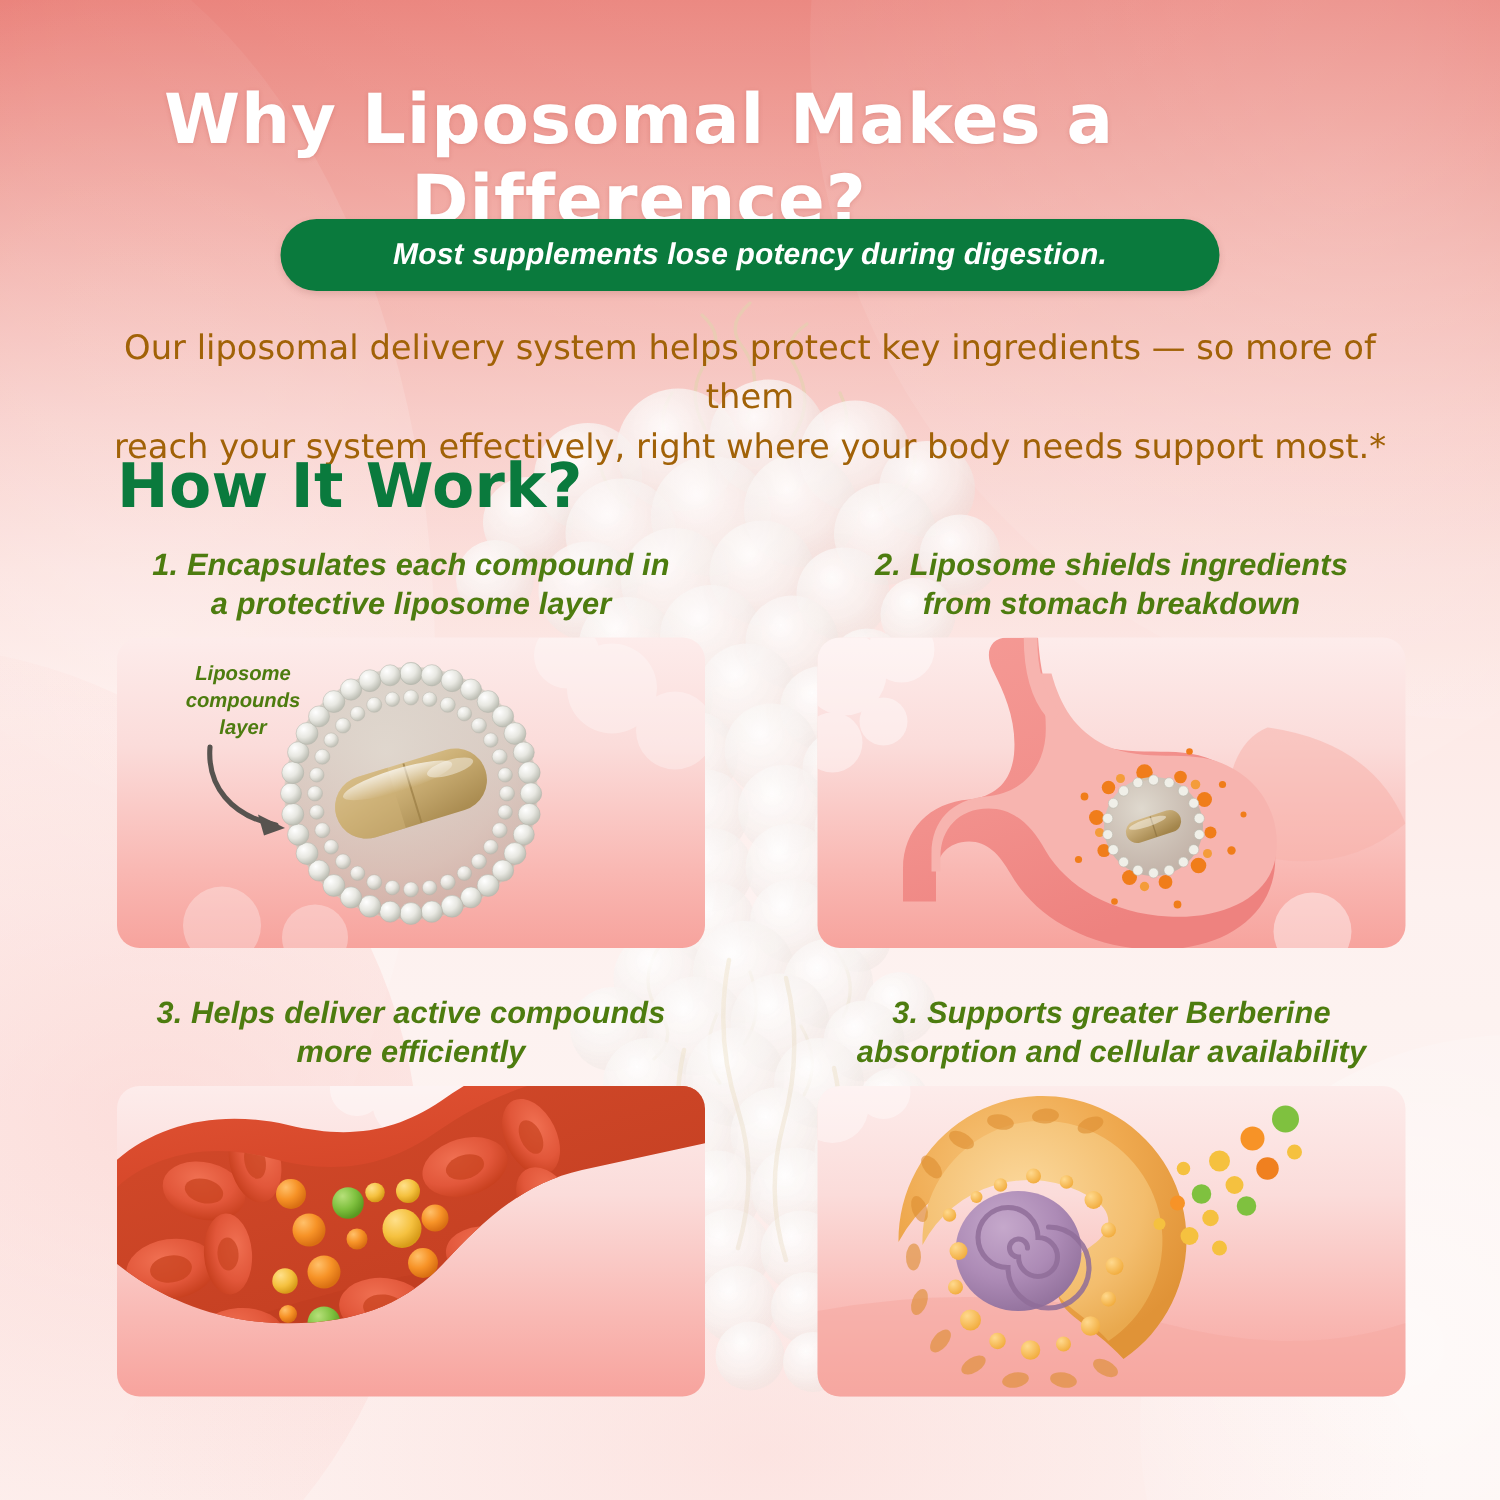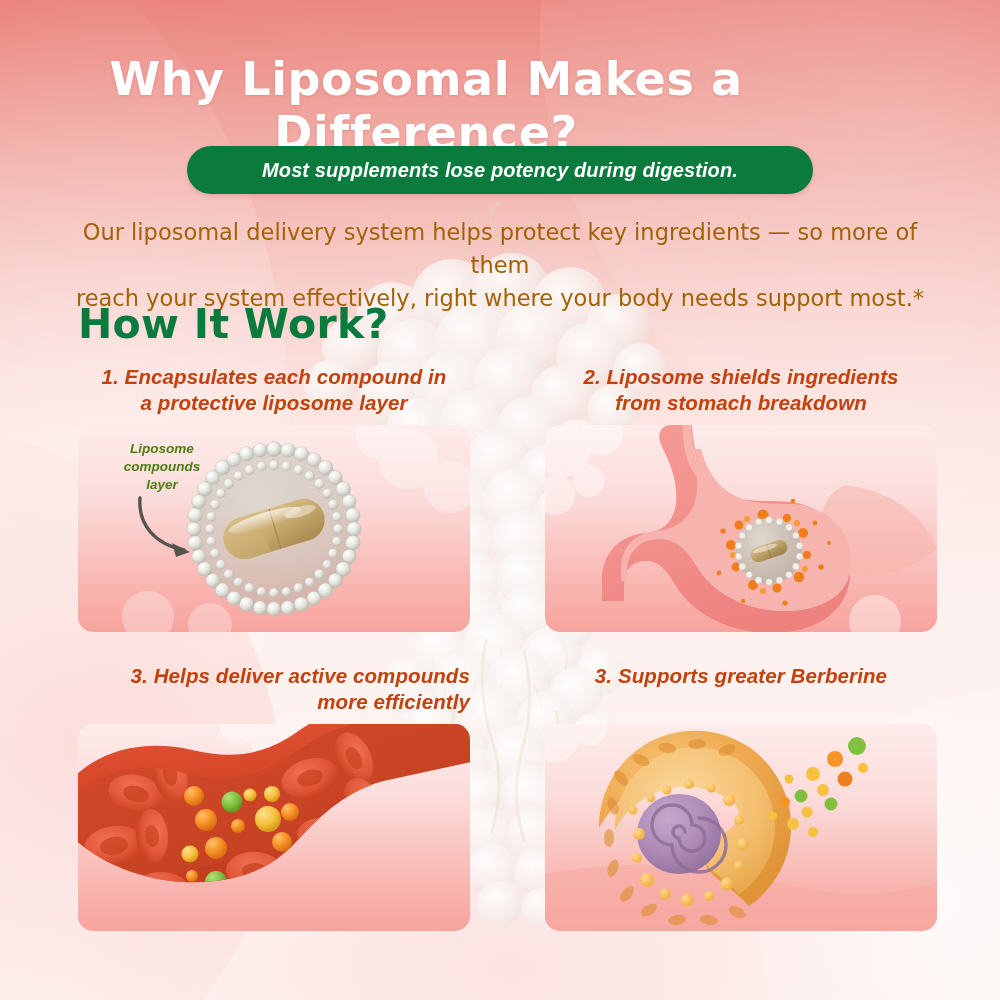--- a/index.html
+++ b/index.html
@@ -99,28 +99,28 @@
     position:absolute; top:300px; left:78px;
     color:#0a7a3d; font-size:41px; font-weight:700;
     font-family:"DejaVu Sans", sans-serif;
     letter-spacing:0.3px;
   }
 
   
   .step-head {
     position:absolute;
     text-align:center;
-    color:#c2410c;
+    color:#4d7c0f;
     font-size:20.5px; font-weight:700; font-style:italic;
     line-height:26px;
     letter-spacing:0.1px;
   }
   .sh1 { top:364px; left:78px;  width:392px; }
   .sh2 { top:364px; left:545px; width:392px; }
-  .sh3 { top:663px; left:78px;  width:392px;text-align:right; }
+  .sh3 { top:663px; left:78px;  width:392px; }
   .sh4 { top:663px; left:545px; width:392px; }
 
   
   .panel {
     position:absolute;
     border-radius:15px;
     overflow:hidden;
     background:linear-gradient(180deg,#fdeceb 0%,#fbdcda 35%,#f9b8b3 75%,#f7a39d 100%);
   }
   .p1 { left:78px;  top:425px; width:392px; height:207px; }
@@ -280,20 +280,21 @@
   <div class="step-head sh2">
     <div>2. Liposome shields ingredients</div>
     <div>from stomach breakdown</div>
   </div>
   <div class="step-head sh3">
     <div>3. Helps deliver active compounds</div>
     <div>more efficiently</div>
   </div>
   <div class="step-head sh4">
     <div>3. Supports greater Berberine</div>
+    <div>absorption and cellular availability</div>
   </div>
 
   <div class="panel p1">
     <svg viewBox="0 0 392 207">
       <defs>
         <radialGradient id="lipoCore" cx="40%" cy="34%" r="68%">
           <stop offset="0%" stop-color="#d9d6cb" stop-opacity="0.80"></stop>
           <stop offset="70%" stop-color="#c6c3b7" stop-opacity="0.62"></stop>
           <stop offset="100%" stop-color="#b4b1a5" stop-opacity="0.55"></stop>
         </radialGradient>

